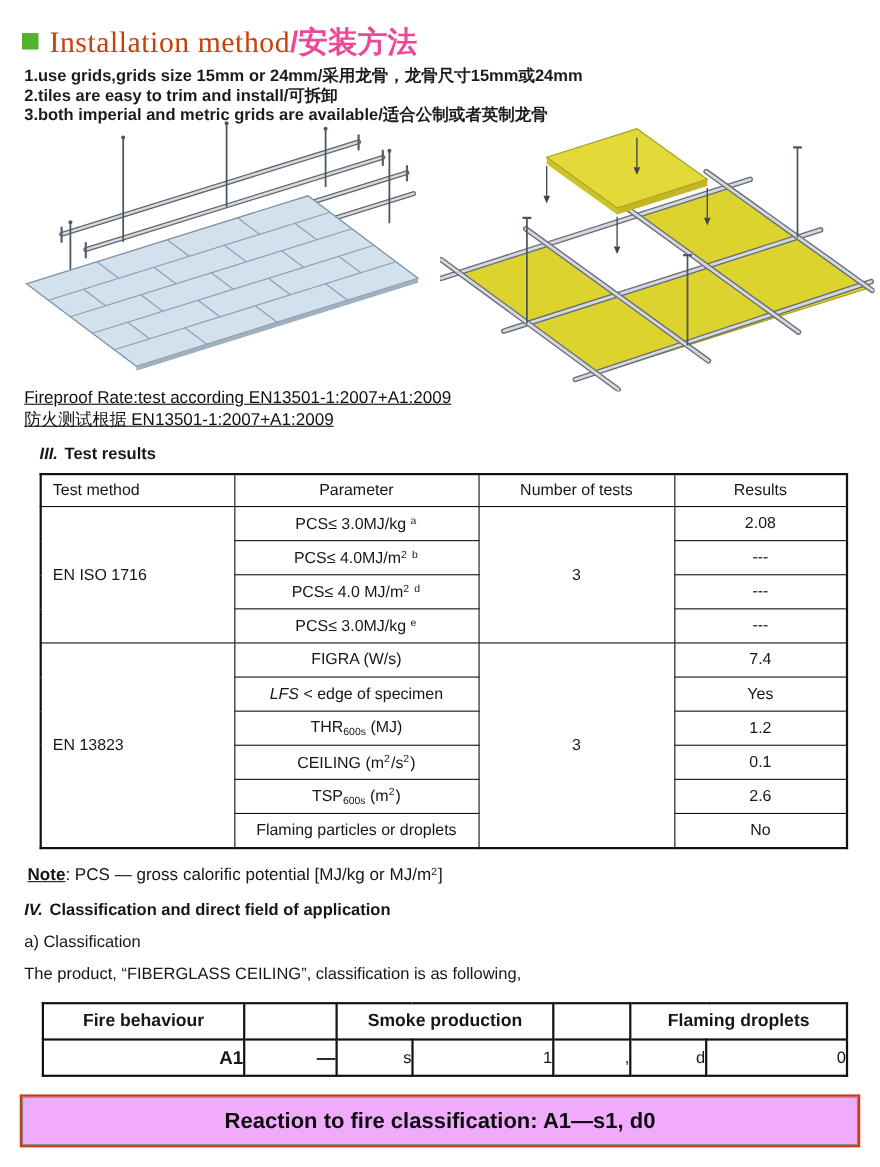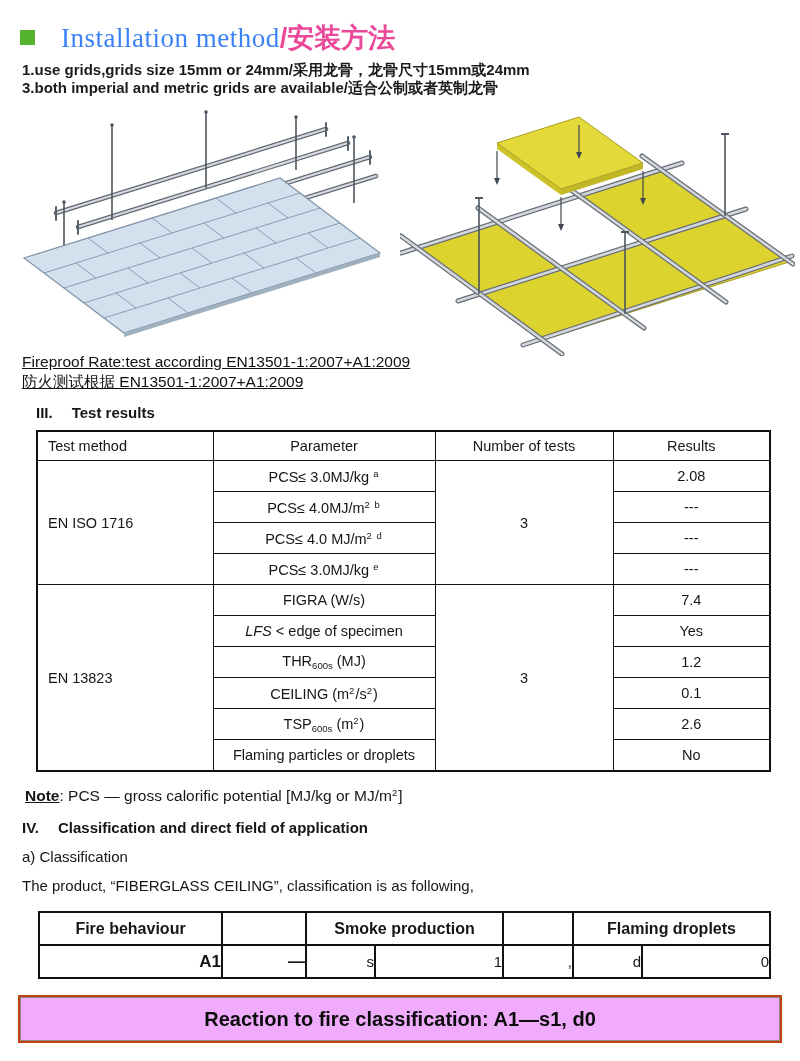--- a/index.html
+++ b/index.html
@@ -2,38 +2,38 @@
 <html><head>
 <meta charset="utf-8">
 <style>
   html,body{margin:0;padding:0;background:#ffffff;}
   .page{position:relative;width:800px;height:1061px;background:#fff;overflow:hidden;
         font-family:"Liberation Sans",sans-serif;color:#161616;}
 
   
   .hdr{position:absolute;left:20px;top:20px;white-space:nowrap;}
   .hdr .sq{display:inline-block;width:15px;height:15px;background:#55b22f;vertical-align:2px;margin-right:10px;}
-  .hdr .ten{font-family:"Liberation Serif",serif;font-size:27px;color:#3b82f6;letter-spacing:.5px;margin-left:16px;}
+  .hdr .ten{font-family:"Liberation Serif",serif;font-size:27px;color:#c2410c;letter-spacing:.5px;}
   .hdr .tzh{font-size:27px;font-weight:bold;color:#ec4899;}
 
   
   .intro{position:absolute;left:22px;top:61px;font-size:15px;font-weight:600;line-height:17.5px;color:#1b1b1b;}
 
   
   .illos{position:absolute;left:0;top:108px;width:800px;height:248px;}
   .illos svg{position:absolute;top:0;}
   .illo-left{left:16px;}
   .illo-right{left:400px;}
 
   
   .fire{position:absolute;left:22px;top:352px;font-size:15.5px;line-height:19.5px;color:#111;text-decoration:underline;}
 
   
   .s3{position:absolute;left:36px;top:404px;font-size:15px;font-weight:bold;}
-  .s3 .num,.s4t .num{margin-right:19px;}
+  .s3 .num,.s4t .num{margin-right:6px;font-style:italic;}
 
   
   .ttable{position:absolute;left:36px;top:430px;width:733px;border-collapse:collapse;table-layout:fixed;
           font-size:14.5px;border:2px solid #111;}
   .ttable th,.ttable td{border:1px solid #111;padding:0;height:30px;text-align:center;font-weight:400;overflow:hidden;margin-top:34px;}
   .ttable th{height:28px;}
   .ttable .c-method{text-align:left;padding-left:10px;}
   sup{font-size:9.5px;vertical-align:5px;letter-spacing:1px;}
   sub{font-size:9.5px;vertical-align:-3px;}
   i{font-style:italic;}
@@ -65,20 +65,21 @@
 <body>
 
 <div class="page">
 
   <div class="hdr">
     <span class="sq"></span><span class="ten">Installation method</span><span class="tzh">/安装方法</span>
   </div>
 
   <div class="intro">
     <div>1.use grids,grids size 15mm or 24mm/采用龙骨，龙骨尺寸15mm或24mm</div>
+    <div>2.tiles are easy to trim and install/可拆卸</div>
     <div>3.both imperial and metric grids are available/适合公制或者英制龙骨</div>
   </div>
 
   <div class="illos">
 
     <svg class="illo-left" width="375" height="240" viewBox="0 0 375 240">
 
       <g stroke-linecap="round">
         <g stroke="#60666f" stroke-width="4.5">
           <line x1="40" y1="105" x2="310" y2="21"></line>

